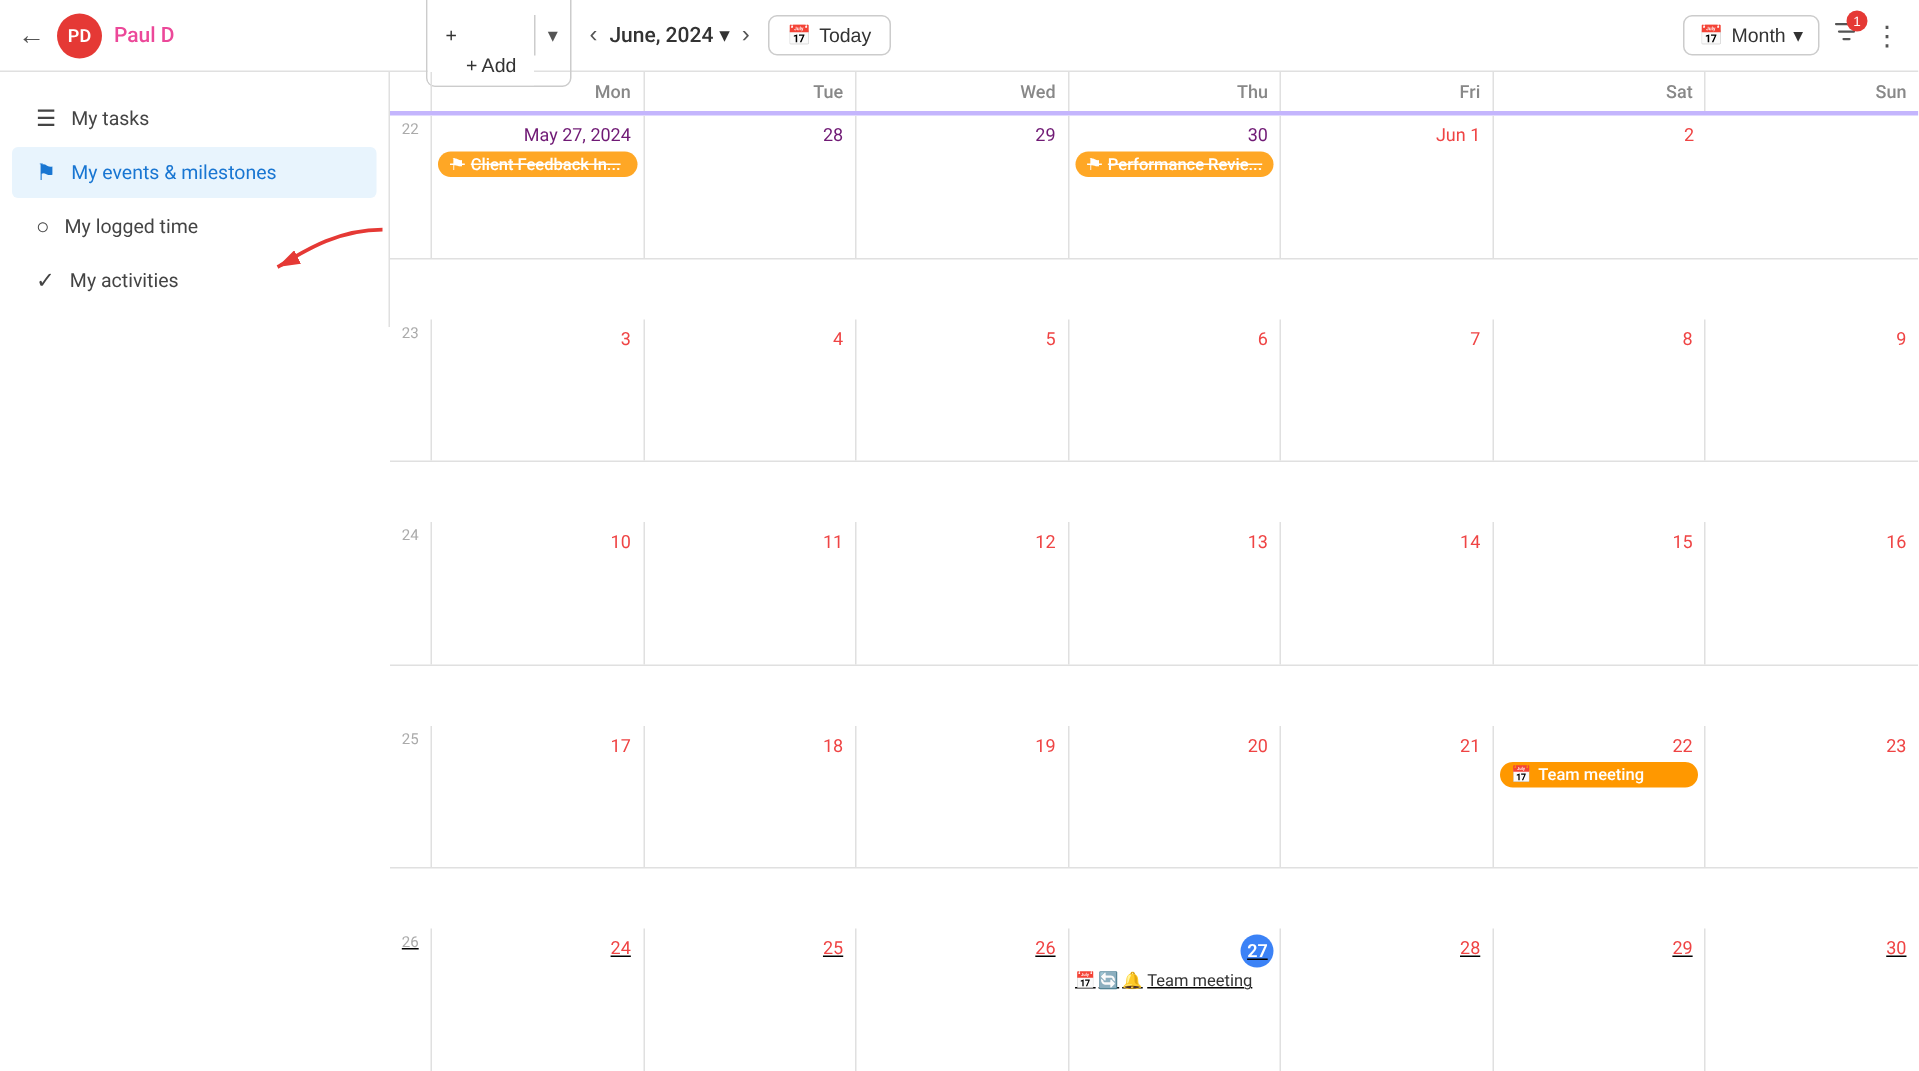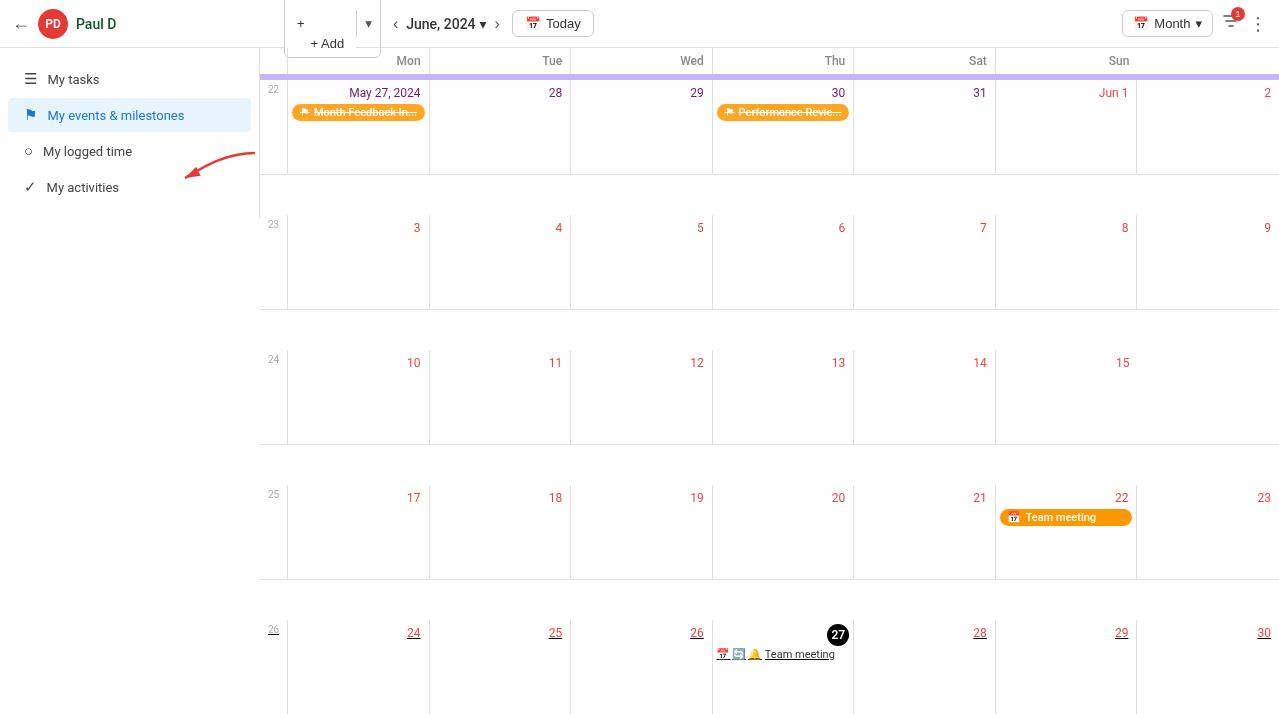--- a/index.html
+++ b/index.html
@@ -4,21 +4,21 @@
   <style>
     * { box-sizing: border-box; margin: 0; padding: 0; }
     body { font-family: -apple-system, BlinkMacSystemFont, 'Segoe UI', Roboto, sans-serif; font-size: 13px; background: #fff; overflow: hidden; }
 
     .app-container { display: flex; flex-direction: column; height: 714px; width: 1279px; }
 
     
     .header { display: flex; align-items: center; padding: 0 12px; height: 48px; border-bottom: 1px solid #e0e0e0; gap: 12px; flex-shrink: 0; }
     .back-btn { background: none; border: none; cursor: pointer; color: #555; font-size: 18px; display: flex; align-items: center; }
     .avatar { width: 30px; height: 30px; border-radius: 50%; background: #e53935; color: #fff; display: flex; align-items: center; justify-content: center; font-size: 12px; font-weight: 600; flex-shrink: 0; }
-    .user-name { font-size: 14px; font-weight: 500; color: #14532d; }
+    .user-name { font-size: 14px; font-weight: 500; color: #ec4899; }
     .header-left { display: flex; align-items: center; gap: 8px; flex: 0 0 260px; }
     .header-center { display: flex; align-items: center; gap: 8px; flex: 1; }
     .add-btn { display: flex; align-items: center; border: 1px solid #ccc; border-radius: 6px; overflow: hidden; }
     .add-btn-main { background: #fff; border: none; cursor: pointer; padding: 6px 12px; font-size: 13px; display: flex; align-items: center; gap: 4px; color: #333; }
     .add-btn-arrow { background: #fff; border: none; border-left: 1px solid #ccc; cursor: pointer; padding: 6px 8px; color: #555; }
     .month-nav { display: flex; align-items: center; gap: 4px; }
     .month-label { font-size: 14px; font-weight: 500; color: #333; cursor: pointer; display: flex; align-items: center; gap: 4px; }
     .nav-arrow { background: none; border: none; cursor: pointer; color: #555; font-size: 16px; padding: 4px; }
     .today-btn { background: none; border: 1px solid #ccc; border-radius: 6px; padding: 5px 12px; cursor: pointer; font-size: 13px; color: #333; display: flex; align-items: center; gap: 5px; }
     .header-right { display: flex; align-items: center; gap: 8px; }
@@ -34,35 +34,35 @@
     .sidebar { width: 260px; border-right: 1px solid #e0e0e0; padding: 12px 0; flex-shrink: 0; }
     .sidebar-item { display: flex; align-items: center; gap: 10px; padding: 8px 16px; cursor: pointer; color: #444; border-radius: 4px; margin: 2px 8px; }
     .sidebar-item.active { background: #e8f4fd; color: #1976d2; }
     .sidebar-item .icon { font-size: 15px; flex-shrink: 0; }
     .sidebar-item .label { font-size: 13px; }
 
     
     .calendar { flex: 1; display: flex; flex-direction: column; overflow: hidden; }
 
     
-    .cal-header { display: grid; grid-template-columns: 28px repeat(7, 1fr); border-bottom: 6px solid #c4b5fd; flex-shrink: 0; }
+    .cal-header { display: grid; grid-template-columns: 28px repeat(7, 1fr); border-bottom: 3px solid #c4b5fd; flex-shrink: 0; }
     .cal-week-num { border-right: 1px solid #e0e0e0; }
     .cal-day-header { text-align: right; padding: 6px 8px; font-size: 12px; color: #888; font-weight: 500; border-right: 1px solid #e0e0e0; }
     .cal-day-header:last-child { border-right: none; }
 
     
     .cal-grid { flex: 1; display: flex; flex-direction: column; overflow: hidden; gap: 40px; }
     .cal-row { display: grid; grid-template-columns: 28px repeat(7, 1fr); flex: 1; border-bottom: 1px solid #e0e0e0; min-height: 0; }
     .cal-row:last-child { border-bottom: none; text-decoration: underline; }
     .week-num { font-size: 10px; color: #aaa; padding: 4px 2px; text-align: center; border-right: 1px solid #e0e0e0; }
     .cal-cell { border-right: 1px solid #e0e0e0; padding: 4px; position: relative; overflow: hidden; }
     .cal-cell:last-child { border-right: none; }
     .day-num { font-size: 12px; color: #ef4444; text-align: right; padding: 2px 4px; }
     .day-num.muted { color: #701a75; }
-    .day-num.today-circle { background: #000000; color: #fff; border-radius: 50%; width: 22px; height: 22px; display: flex; align-items: center; justify-content: center; font-size: 12px; font-weight: 600; margin-left: auto; }
+    .day-num.today-circle { background: #3b82f6; color: #fff; border-radius: 50%; width: 22px; height: 22px; display: flex; align-items: center; justify-content: center; font-size: 12px; font-weight: 600; margin-left: auto; }
 
     
     .event { border-radius: 12px; padding: 2px 8px; font-size: 11px; font-weight: 500; display: flex; align-items: center; gap: 4px; margin-top: 2px; white-space: nowrap; overflow: hidden; text-overflow: ellipsis; }
     .event-orange { background: #ff9800; color: #fff; text-decoration: line-through; opacity: 0.85; }
     .event-orange-solid { background: #ff9800; color: #fff; }
 
     
     .event-day27 { display: flex; align-items: center; gap: 3px; background: transparent; font-size: 11px; color: #444; margin-top: 2px; }
     .event-day27-icons { display: flex; gap: 2px; align-items: center; }
     .event-day27-text { color: #333; font-size: 11px; }
@@ -175,52 +175,50 @@
     </div>
 
     <div class="calendar">
 
       <div class="cal-header">
         <div class="cal-week-num"></div>
         <div class="cal-day-header">Mon</div>
         <div class="cal-day-header">Tue</div>
         <div class="cal-day-header">Wed</div>
         <div class="cal-day-header">Thu</div>
+        <div class="cal-day-header">Fri</div>
         <div class="cal-day-header">Sat</div>
         <div class="cal-day-header">Sun</div>
       </div>
 
       <div class="cal-grid">
 
         <div class="cal-row">
           <div class="week-num">22</div>
           <div class="cal-cell">
             <div class="day-num muted">May 27, 2024</div>
             <div class="event event-orange">
               <span>⚑</span>
-              <span>Month Feedback In...</span>
+              <span>Client Feedback In...</span>
             </div>
           </div>
           <div class="cal-cell">
             <div class="day-num muted">28</div>
           </div>
           <div class="cal-cell">
             <div class="day-num muted">29</div>
           </div>
           <div class="cal-cell">
             <div class="day-num muted">30</div>
             <div class="event event-orange">
               <span>⚑</span>
               <span>Performance Revie...</span>
             </div>
           </div>
           <div class="cal-cell">
-            <div class="day-num muted">31</div>
-          </div>
-          <div class="cal-cell">
             <div class="day-num">Jun 1</div>
           </div>
           <div class="cal-cell">
             <div class="day-num">2</div>
           </div>
         </div>
 
         <div class="cal-row">
           <div class="week-num">23</div>
           <div class="cal-cell">
@@ -258,20 +256,23 @@
               <div class="day-num">12</div>
             </div>
           <div class="cal-cell">
               <div class="day-num">13</div>
             </div>
           <div class="cal-cell">
               <div class="day-num">14</div>
             </div>
           <div class="cal-cell">
               <div class="day-num">15</div>
+            </div>
+          <div class="cal-cell">
+              <div class="day-num">16</div>
             </div>
         </div>
 
         <div class="cal-row">
           <div class="week-num">25</div>
           <div class="cal-cell">
               <div class="day-num">17</div>
             </div>
           <div class="cal-cell">
               <div class="day-num">18</div>

